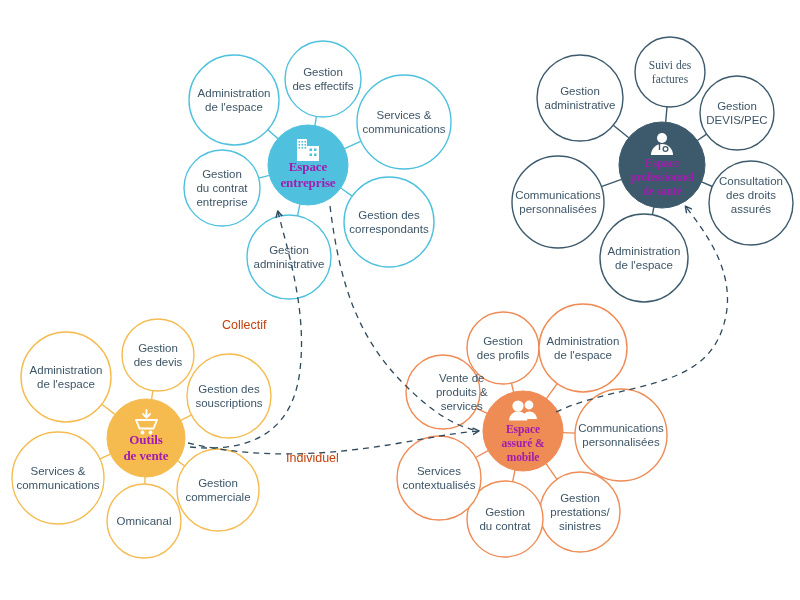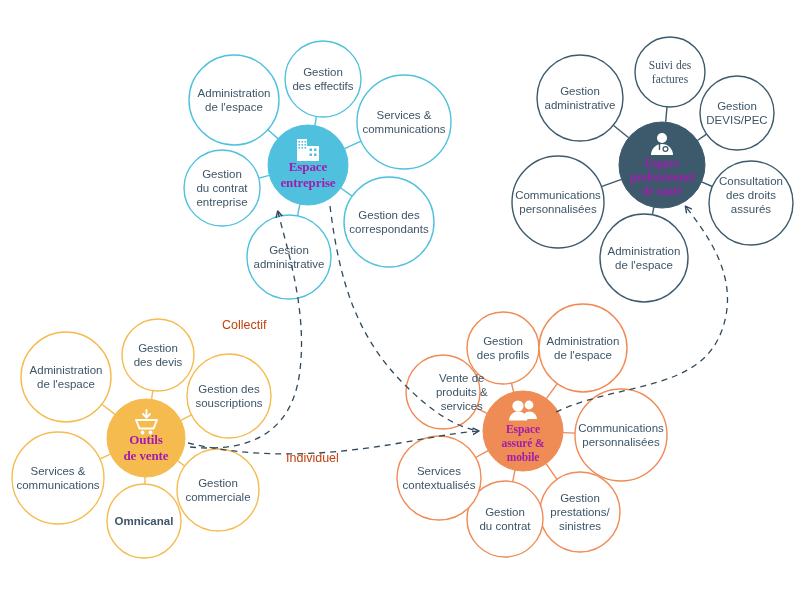--- a/index.html
+++ b/index.html
@@ -185,21 +185,21 @@
       </div>
       <div class="node-label satellite-label" style="left: 119.3px; top: 319px; width: 77.4px; height: 72px;">
         <span>Gestion<br>des devis</span>
       </div>
       <div class="node-label satellite-label" style="left: 183.85px; top: 354px; width: 90.3px; height: 84px;">
         <span>Gestion des<br>souscriptions</span>
       </div>
       <div class="node-label satellite-label" style="left: 173.925px; top: 449px; width: 88.15px; height: 82px;">
         <span>Gestion<br>commerciale</span>
       </div>
-      <div class="node-label satellite-label" style="left: 104.225px; top: 484px; width: 79.55px; height: 74px; font-weight: bold;">
+      <div class="node-label satellite-label" style="left: 104.225px; top: 484px; width: 79.55px; height: 74px;">
         <span>Omnicanal</span>
       </div>
       <div class="node-label satellite-label" style="left: 8.55px; top: 432px; width: 98.9px; height: 92px;">
         <span>Services &amp;<br>communications</span>
       </div>
       <div class="node-label hub-label" style="left: 99.2px; top: 418.75px; width: 93.6px; height: 58.5px;">
         <span>Outils<br>de vente</span>
       </div>
       <div class="node-label satellite-label" style="left: 422px; top: 355px; width: 79.55px; height: 74px;">
         <span>Vente de<br>produits &amp;<br>services</span>

